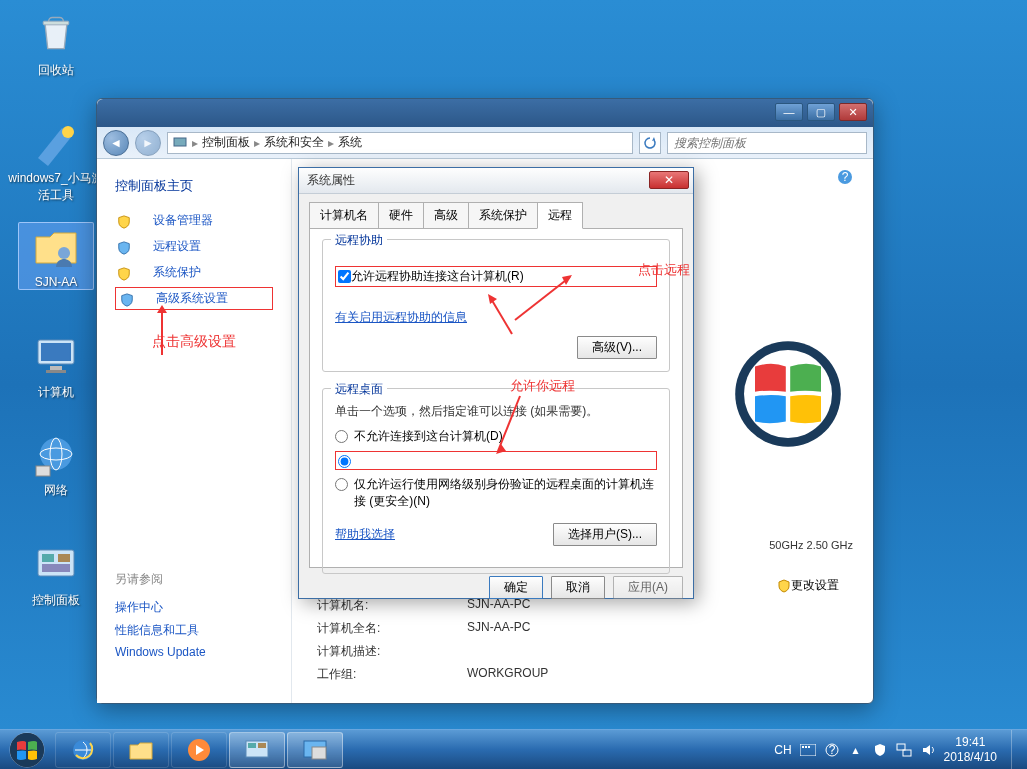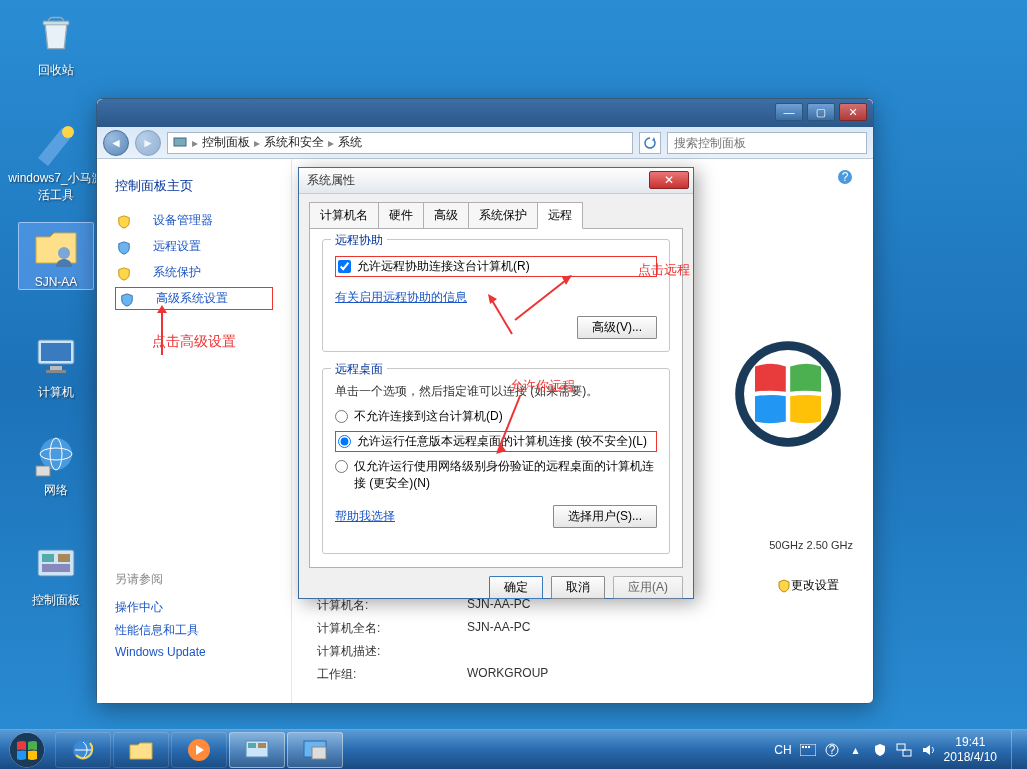--- a/index.html
+++ b/index.html
@@ -17,21 +17,21 @@
 .win-ctl{position:absolute;right:6px;top:4px;display:flex;gap:4px}
 .win-ctl span{width:28px;height:18px;background:linear-gradient(#6fa1d6,#3a6ea3);border:1px solid #2b577f;border-radius:2px;display:flex;align-items:center;justify-content:center;color:#fff;font-size:11px;cursor:pointer}
 .win-ctl span.close{background:linear-gradient(#d36f6f,#b03a3a);border-color:#7a2a2a}
 
 .win-nav{height:32px;background:linear-gradient(#d9e8f7,#e9f1fa);border-bottom:1px solid #b8c9d8;display:flex;align-items:center;padding:0 6px;gap:6px}
 .nav-btn{width:26px;height:26px;border-radius:13px;background:radial-gradient(circle at 30% 30%,#9dbde0,#5a88b8);border:1px solid #4a6f96;display:flex;align-items:center;justify-content:center;color:#fff;cursor:pointer}
 .addr{flex:1;height:22px;background:#fff;border:1px solid #a8b8c8;display:flex;align-items:center;padding:0 4px;gap:4px}
 .addr .sep{color:#888}
 .addr .crumb{color:#222;cursor:pointer}
 .refresh{width:22px;height:22px;border:1px solid #a8b8c8;background:#fff;display:flex;align-items:center;justify-content:center;cursor:pointer}
-.search{width:200px;height:22px;background:#fff;border:1px solid #a8b8c8;padding:0 6px;color:#999;}
+.search{width:200px;height:22px;background:#fff;border:1px solid #a8b8c8;padding:0 6px;color:#999;font-style:italic}
 
 .win-body{display:flex;height:calc(100% - 60px)}
 .sidebar{width:195px;padding:18px 18px;background:#fff;border-right:1px solid #e2e8ee}
 .sb-head{color:#003399;font-size:13px;margin-bottom:14px;cursor:pointer}
 .sb-item{display:flex;align-items:flex-end;gap:22px;padding:3px 2px;margin:3px 0;cursor:pointer}
 .sb-item .shield{width:14px;height:14px}
 .sb-item span{color:#1b56c4}
 .sb-item.hl{border:1px solid #e33;padding:2px 4px}
 .annotation{color:#e33;font-size:14px;margin-top:23px;text-align:center}
 
@@ -51,21 +51,21 @@
 .dlg-title{height:26px;background:linear-gradient(#fefefe,#e3e8ee);border-bottom:1px solid #c4cdd6;display:flex;align-items:center;padding:0 8px;position:relative}
 .dlg-title span{color:#333}
 .dlg-close{position:absolute;right:4px;top:3px;width:40px;height:18px;background:linear-gradient(#e97777,#c83030);border:1px solid #8a2424;border-radius:2px;display:flex;align-items:center;justify-content:center;color:#fff;cursor:pointer}
 .dlg-tabs{display:flex;padding:8px 10px 0;background:#f0f0f0}
 .tab{padding:4px 10px;border:1px solid #b0b0b0;border-bottom:none;background:#f6f6f6;margin-right:-1px;cursor:pointer;position:relative}
 .tab.active{background:#fff;z-index:2;border-bottom:1px solid #fff;margin-bottom:-1px}
 .dlg-body{background:#fff;border:1px solid #b0b0b0;margin:0 10px 8px;padding:10px 12px;height:340px;position:relative}
 
 .group{border:1px solid #c8c8c8;border-radius:3px;padding:10px 12px 12px;margin-bottom:16px;position:relative}
 .group legend,.group .legend{position:absolute;top:-8px;left:8px;background:#fff;padding:0 4px;color:#003399;font-size:12px}
-.chk{display:flex;align-items:center;gap:6px;margin:6px 0}
+.chk{display:flex;align-items:center;margin:16px 0}
 .chk input{width:13px;height:13px}
 .link{color:#1b56c4;cursor:pointer;text-decoration:underline;display:inline-block;margin:6px 0}
 .btn{padding:2px 14px;border:1px solid #8a8a8a;background:linear-gradient(#fefefe,#e6e6e6);border-radius:1px;cursor:pointer}
 .btn-row{display:flex;justify-content:flex-end;gap:8px;padding:0 10px 10px}
 .radio{display:flex;align-items:flex-start;gap:6px;margin:6px 0}
 .radio input{margin-top:2px}
 
 .hl-red{border:1px solid #e33;padding:1px 2px}
 .anno-red{position:absolute;color:#e33;font-size:13px}
 .arrow{position:absolute;pointer-events:none}
@@ -295,21 +295,20 @@
 
     <div class="group" style="height:186px">
       <div class="legend">远程桌面</div>
       <div style="margin:4px 0 8px;color:#333">单击一个选项，然后指定谁可以连接 (如果需要)。</div>
       <div class="radio">
         <input type="radio" name="rd" style="">
         <span>不允许连接到这台计算机(D)</span>
       </div>
       <div class="radio hl-red">
         <input type="radio" name="rd" checked="" style="">
-        <span>允许运行任意版本远程桌面的计算机连接 (较不安全)(L)</span>
       </div>
       <div class="radio">
         <input type="radio" name="rd" style="">
         <span>仅允许运行使用网络级别身份验证的远程桌面的计算机连接 (更安全)(N)</span>
       </div>
       <div style="display:flex;justify-content:space-between;align-items:center;margin-top:10px">
         <a class="link">帮助我选择</a>
         <button class="btn">选择用户(S)...</button>
       </div>
     </div>

